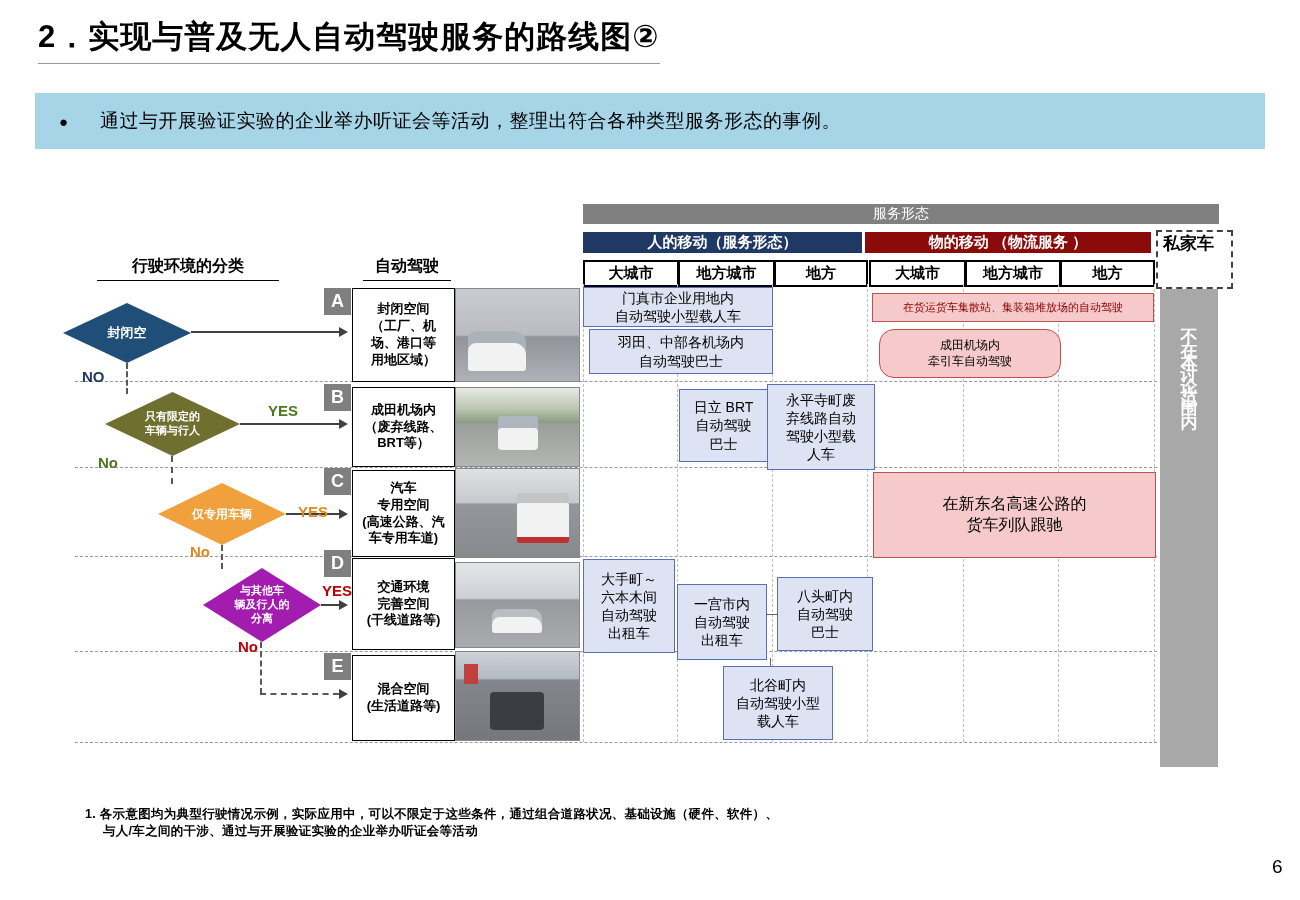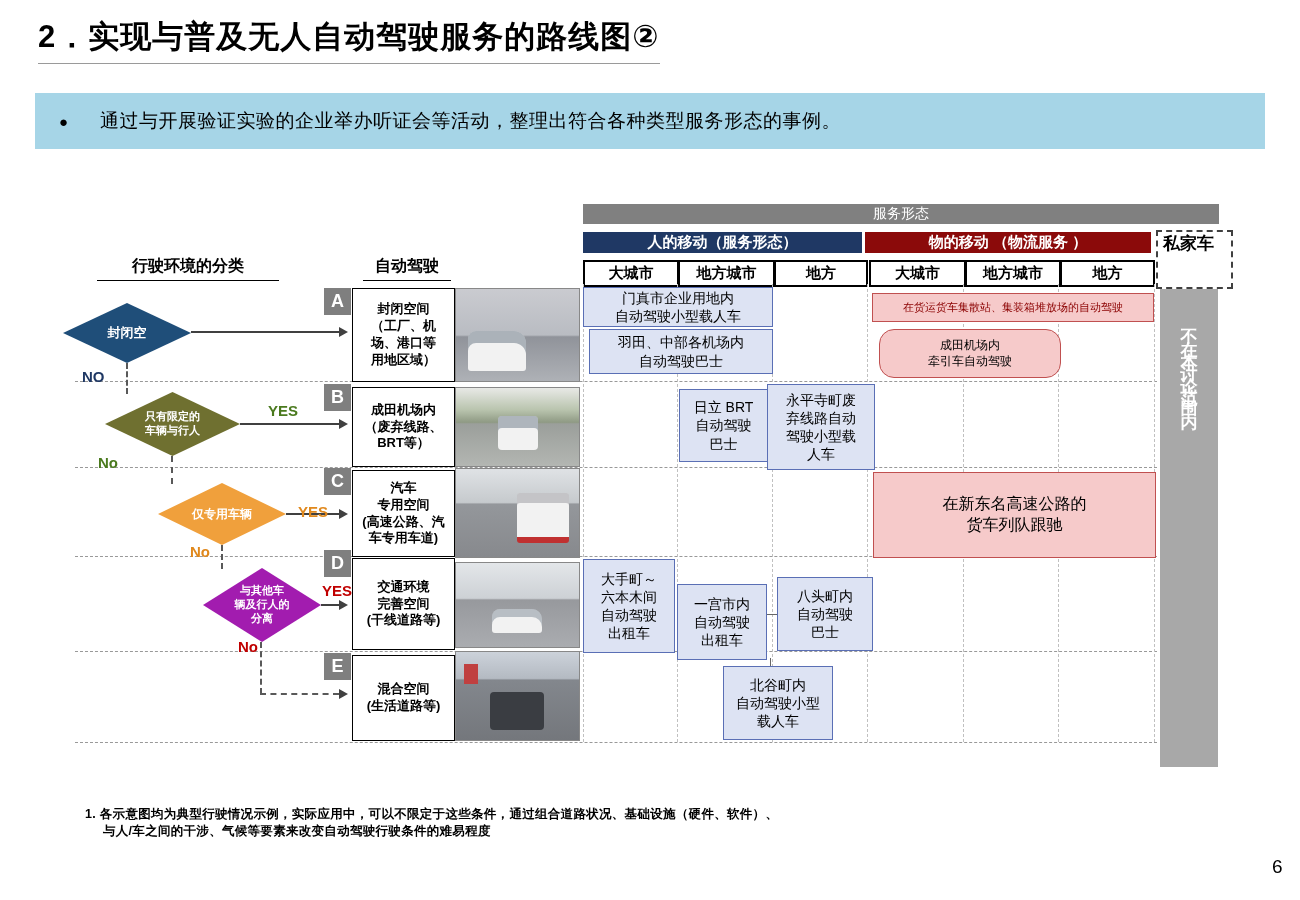--- a/index.html
+++ b/index.html
@@ -265,16 +265,16 @@
 巴士</div>
 
   <div class="cell" style="left:723px;top:666px;width:108px;height:72px;">北谷町内
 自动驾驶小型
 载人车</div>
 
   <div class="cell-conn" style="left:765px;top:614px;width:12px;border-top:1px solid #666;"></div>
   <div class="cell-conn" style="left:770px;top:658px;height:9px;border-left:1px solid #666;"></div>
 
   <div class="footnote" style="left:85px;top:806px;">1. 各示意图均为典型行驶情况示例，实际应用中，可以不限定于这些条件，通过组合道路状况、基础设施（硬件、软件）、</div>
-  <div class="footnote" style="left:103px;top:823px;">与人/车之间的干涉、气候等要素来改变自动驾驶行驶条件的难易程度</div>
+  <div class="footnote" style="left:103px;top:823px;">与人/车之间的干涉、通过与开展验证实验的企业举办听证会等活动</div>
   <div class="page-num">6</div>
 
 </div>
 
 </body></html>

